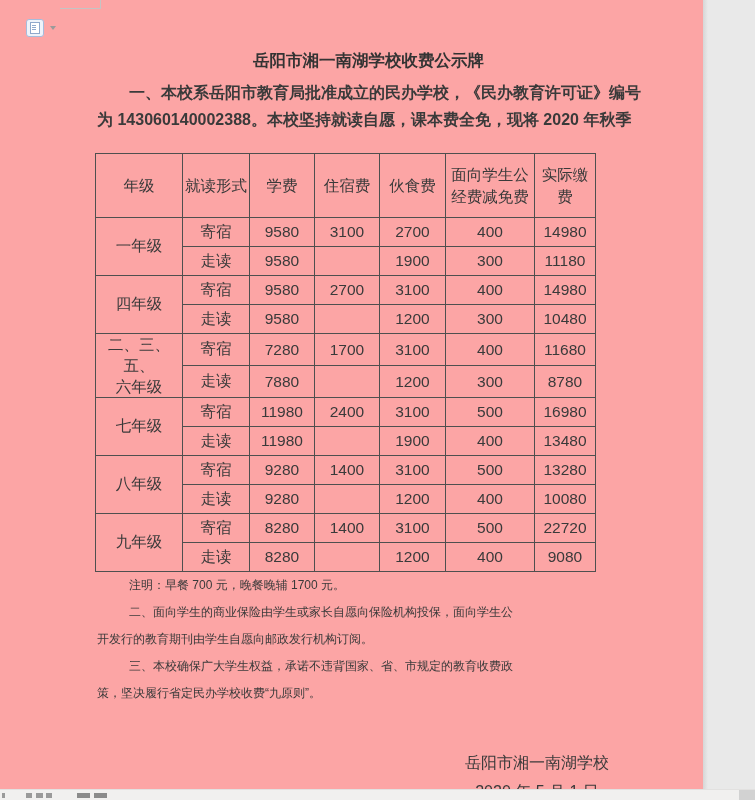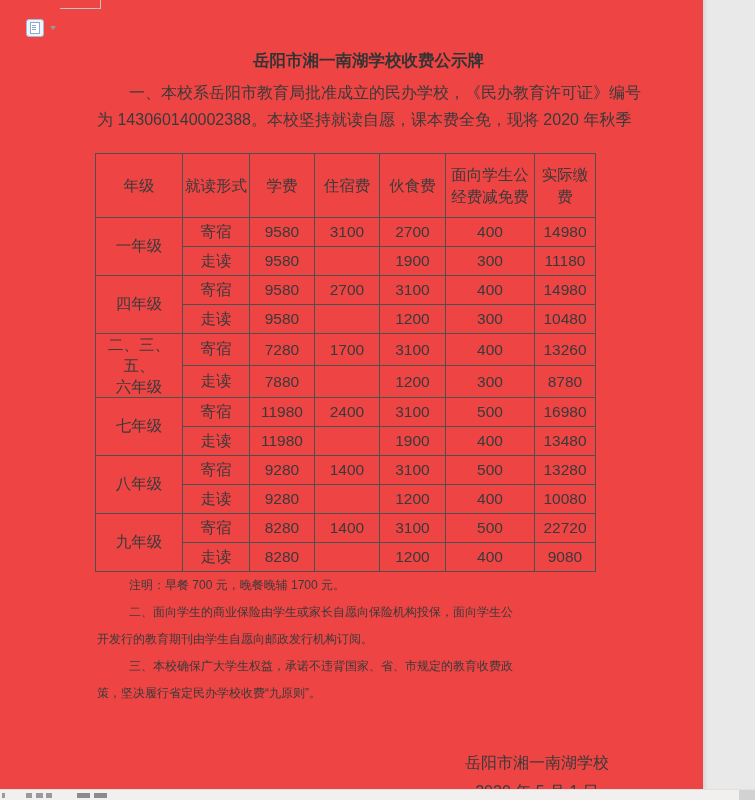--- a/index.html
+++ b/index.html
@@ -2,21 +2,21 @@
 <html><head>
 <meta charset="utf-8">
 <style>
   html,body{margin:0;padding:0;}
   body{
     width:755px;height:800px;position:relative;overflow:hidden;
     background:#ffffff;
     font-family:"Liberation Sans", sans-serif;
     color:#3a3a3a;
   }
-  .page{position:absolute;left:0;top:0;width:703px;height:800px;background:#ef4444;}
+  .page{position:absolute;left:0;top:0;width:703px;height:800px;background:#fca5a5;}
 
   
   .paste-btn{position:absolute;left:26px;top:17px;width:34px;height:22px;cursor:pointer;}
   .paste-box{position:absolute;left:0;top:2px;width:16px;height:16px;border:1px solid #a6bcdc;
              border-radius:3px;background:#eef3fa;}
   .paste-page{position:absolute;left:3px;top:2px;width:8px;height:10px;background:#ffffff;
               border:1px solid #8fa9cc;}
   .paste-page::after{content:"";position:absolute;left:1px;top:2px;width:4px;height:1px;background:#8fa9cc;
               box-shadow:0 2px 0 #8fa9cc, 0 4px 0 #8fa9cc;}
   .paste-chevron{position:absolute;left:24px;top:9px;width:0;height:0;
@@ -24,21 +24,21 @@
               border-top:4px solid #9a9a9a;}
 
   
   .corner-h{position:absolute;left:60px;top:8px;width:41px;height:1px;background:#c4c4c4;}
   .corner-v{position:absolute;left:100px;top:0;width:1px;height:9px;background:#c4c4c4;}
 
   .doc-title{position:absolute;left:97px;top:50px;width:543px;text-align:center;
              font-size:16.5px;font-weight:bold;color:#333;}
 
   .intro{position:absolute;left:97px;top:79px;width:560px;font-size:16px;line-height:27.2px;
-         white-space:nowrap;}
+         white-space:nowrap;font-weight:bold;}
   .indent{padding-left:32px;}
 
   table.fee{position:absolute;left:95px;top:153px;border-collapse:collapse;table-layout:fixed;
             font-size:15.5px;color:#3a3a3a;}
   table.fee td,table.fee th{border:1px solid #4f4f4f;text-align:center;vertical-align:middle;
             padding:0;font-weight:normal;overflow:hidden;}
   tr.head{height:64px;}
   tr.datarow{height:29px;}
   .hdr-line{display:block;line-height:22px;}
 
@@ -160,21 +160,21 @@
     <tr class="datarow">
       <td rowspan="2">
         <span style="display:block;line-height:21px;">二、三、五、</span>
         <span style="display:block;line-height:21px;">六年级</span>
       </td>
       <td>寄宿</td>
       <td>7280</td>
       <td>1700</td>
       <td>3100</td>
       <td>400</td>
-      <td>13260</td>
+      <td>11680</td>
     </tr>
     <tr class="datarow">
       <td>走读</td>
       <td>7880</td>
       <td></td>
       <td>1200</td>
       <td>300</td>
       <td>8780</td>
     </tr>
 

